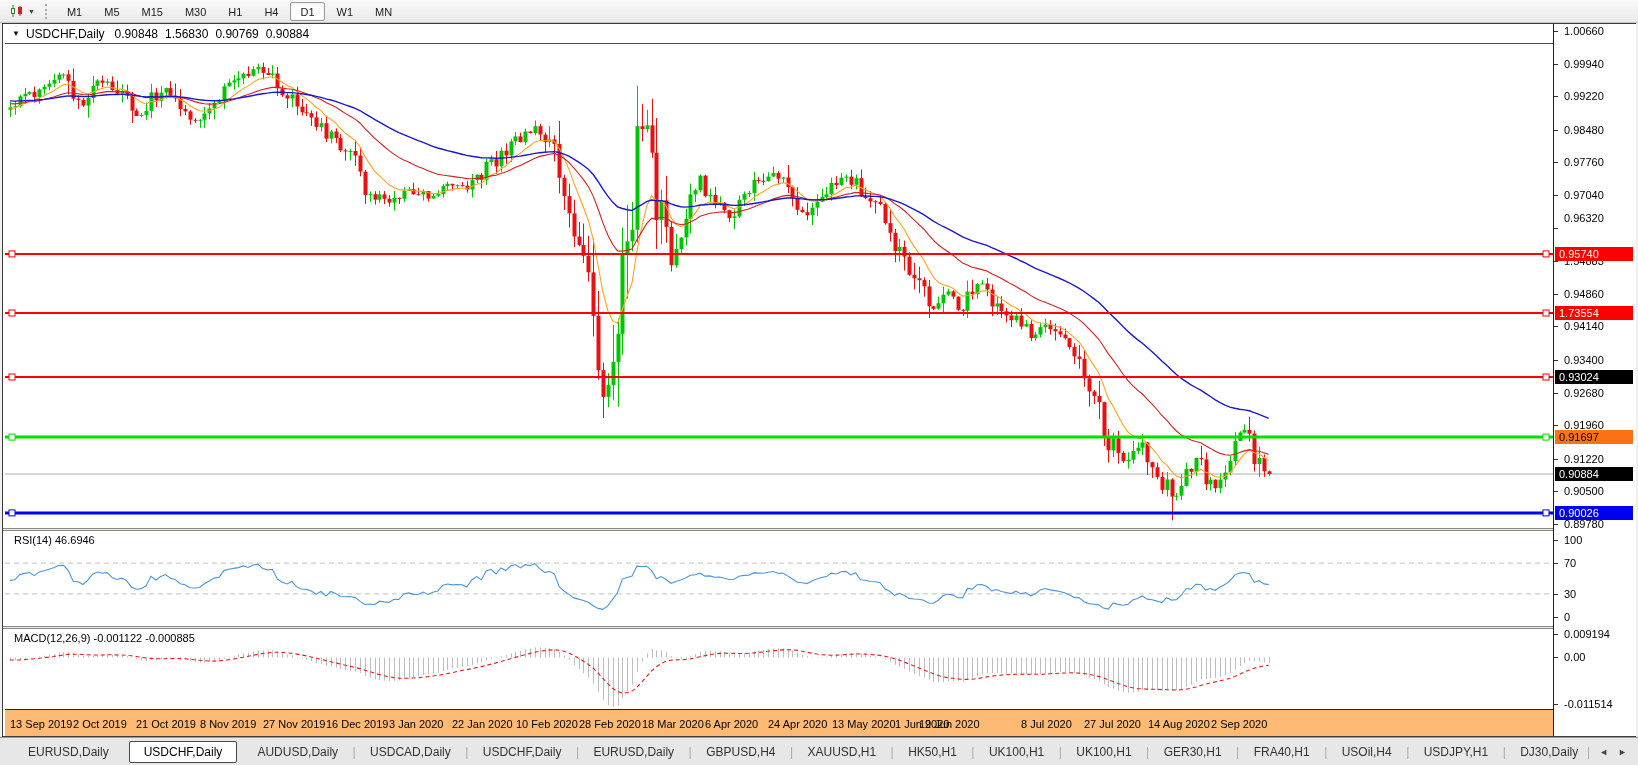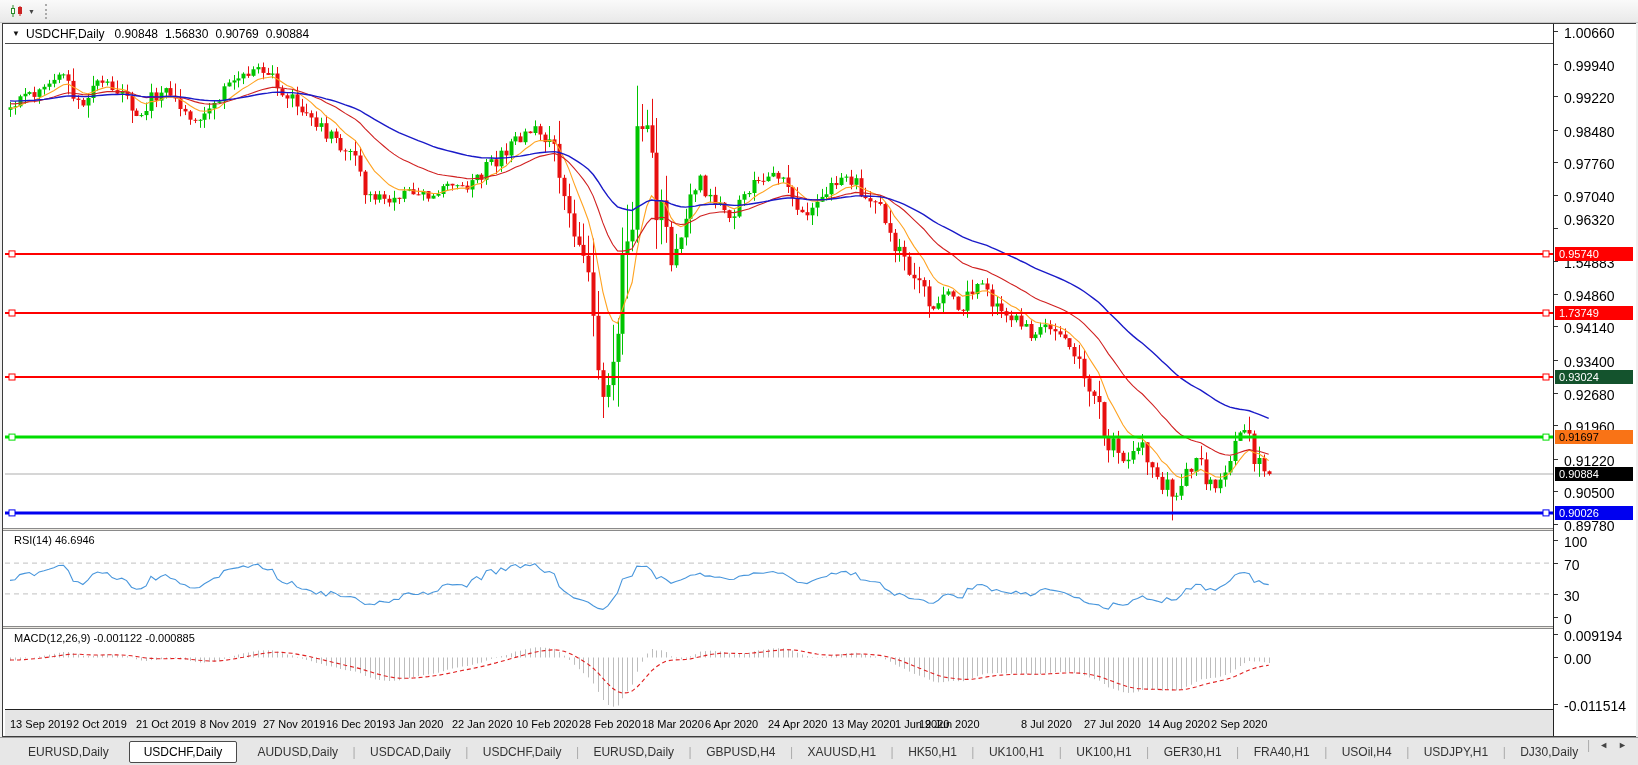--- a/index.html
+++ b/index.html
@@ -19,28 +19,28 @@
 .price-svg{position:absolute;left:2px;top:0;width:1548px;height:504px}
 .caption{position:absolute;left:2px;top:0;width:1548px;height:20px;border-bottom:1px solid #4a4a4a;display:flex;align-items:center;padding-left:7px;font-size:12px;color:#000;z-index:5;background:transparent}
 .cap-arrow{font-size:8px;color:#111;margin-right:6px}
 .cap-symbol{margin-right:10px}
 .cap-num{margin-right:7px}
 .pane-sep{position:absolute;left:0;width:1550px;height:3px;background:#ece9e2;border-top:1px solid #8a8a8a;border-bottom:1px solid #8a8a8a;z-index:6}
 .rsi-pane{position:absolute;left:2px;top:507px;width:1548px;height:95px}
 .macd-pane{position:absolute;left:2px;top:605px;width:1548px;height:80px}
 .rsi-pane svg,.macd-pane svg{position:absolute;left:0;top:0}
 .ind-label{position:absolute;left:9px;top:3px;font-size:11px;color:#000;z-index:2;white-space:nowrap}
-.date-axis{position:absolute;left:2px;top:685px;width:1548px;height:27px;border-top:1px solid #222;background:#e5e5e5}
+.date-axis{position:absolute;left:2px;top:685px;width:1548px;height:27px;border-top:1px solid #222;background:#fdba74}
 .date-label{position:absolute;top:8px;font-size:11px;color:#000;white-space:nowrap}
 .axis-col{position:absolute;left:1550px;top:0;width:83px;height:712px;border-left:1px solid #222;background:#fff;z-index:4}
 .ax-tick{position:absolute;left:0;width:4px;height:1px;background:#333}
-.ax-label{position:absolute;left:10px;font-size:14px;color:#000;white-space:nowrap}
+.ax-label{position:absolute;left:10px;font-size:11px;color:#000;white-space:nowrap}
 .ax-badge{position:absolute;left:1px;width:78px;height:14px;line-height:14px;font-size:11px;padding-left:4px;z-index:3;white-space:nowrap}
 
-.tab-bar{position:absolute;left:0;top:737px;width:1638px;height:28px;background:#e7e7e7;border-top:1px solid #9a9a9a;display:flex;align-items:flex-start;padding-left:16px}
+.tab-bar{position:absolute;left:0;top:737px;width:1638px;height:28px;background:#e7e7e7;border-top:1px solid #9a9a9a;display:flex;align-items:center;padding-left:16px}
 .tabs{display:flex;align-items:center;height:100%;overflow:hidden}
 .tab{font-size:12px;color:#333;padding:3px 12px;white-space:nowrap}
 .tab.active{background:#fff;border:1px solid #4a4a4a;border-radius:2px;color:#000;padding:3px 14px}
 .tab-sep{color:#aaa;font-size:12px;width:8px;text-align:center;flex:0 0 auto}
 .tab-arrows{margin-left:auto;display:flex;align-items:center;padding-right:6px}
 .tab-arrows .arr{font-size:9px;color:#444;padding:2px 5px}
 .tab-arrows .bar{color:#aaa;font-size:12px;margin-right:4px}
 </style>
 </head>
 <body>
@@ -51,20 +51,31 @@
     <div class="tool-icon">
       <svg width="16" height="14" viewBox="0 0 16 14">
         <line x1="4" y1="1" x2="4" y2="13" stroke="#2a8a2a" stroke-width="1"></line>
         <rect x="2.5" y="4.5" width="3" height="5" fill="#ffffff" stroke="#2a8a2a"></rect>
         <line x1="11" y1="2" x2="11" y2="12" stroke="#c22" stroke-width="1"></line>
         <rect x="9.5" y="3.5" width="3" height="6" fill="#c22" stroke="#c22"></rect>
       </svg>
       <span class="caret">▼</span>
     </div>
     <div class="grip"></div>
+    <div class="tf-group" id="tf-group">
+        <div class="tf-btn">M1</div>
+        <div class="tf-btn">M5</div>
+        <div class="tf-btn">M15</div>
+        <div class="tf-btn">M30</div>
+        <div class="tf-btn">H1</div>
+        <div class="tf-btn">H4</div>
+        <div class="tf-btn active">D1</div>
+        <div class="tf-btn">W1</div>
+        <div class="tf-btn">MN</div>
+      </div>
   </div>
 
   <div class="chart-window">
     <svg id="price-svg" class="price-svg" width="1548" height="504">
         <line x1="0" y1="450.0" x2="1548" y2="450.0" stroke="#adadad" stroke-width="1"></line>
         <g stroke-width="1">
           <line x1="5.5" y1="77.9" x2="5.5" y2="92.9" stroke="#00c400"></line>
           <rect x="3.5" y="83.3" width="4" height="2.5" fill="#00c400"></rect>
           <line x1="10.5" y1="77.2" x2="10.5" y2="90.7" stroke="#00c400"></line>
           <rect x="8.5" y="82.3" width="4" height="1.0" fill="#00c400"></rect>
@@ -951,22 +962,22 @@
         <div class="ax-label" style="top:363px">0.92680</div>
         <div class="ax-tick" style="top:401px"></div>
         <div class="ax-label" style="top:395px">0.91960</div>
         <div class="ax-tick" style="top:435px"></div>
         <div class="ax-label" style="top:429px">0.91220</div>
         <div class="ax-tick" style="top:467px"></div>
         <div class="ax-label" style="top:461px">0.90500</div>
         <div class="ax-tick" style="top:500px"></div>
         <div class="ax-label" style="top:494px">0.89780</div>
         <div class="ax-badge" style="top:223px;background:#ff0000;color:#fff">0.95740</div>
-        <div class="ax-badge" style="top:282px;background:#ff0000;color:#fff">1.73749</div>
-        <div class="ax-badge" style="top:346px;background:#14532d;color:#fff">0.93024</div>
+        <div class="ax-badge" style="top:282px;background:#ff0000;color:#fff">1.73554</div>
+        <div class="ax-badge" style="top:346px;background:#000000;color:#fff">0.93024</div>
         <div class="ax-badge" style="top:406px;background:#f97316;color:#000">0.91697</div>
         <div class="ax-badge" style="top:482px;background:#0000f0;color:#fff">0.90026</div>
         <div class="ax-badge" style="top:443px;background:#000;color:#fff">0.90884</div>
         <div class="ax-tick" style="top:516px"></div>
         <div class="ax-label" style="top:510px">100</div>
         <div class="ax-tick" style="top:539px"></div>
         <div class="ax-label" style="top:533px">70</div>
         <div class="ax-tick" style="top:570px"></div>
         <div class="ax-label" style="top:564px">30</div>
         <div class="ax-tick" style="top:593px"></div>

